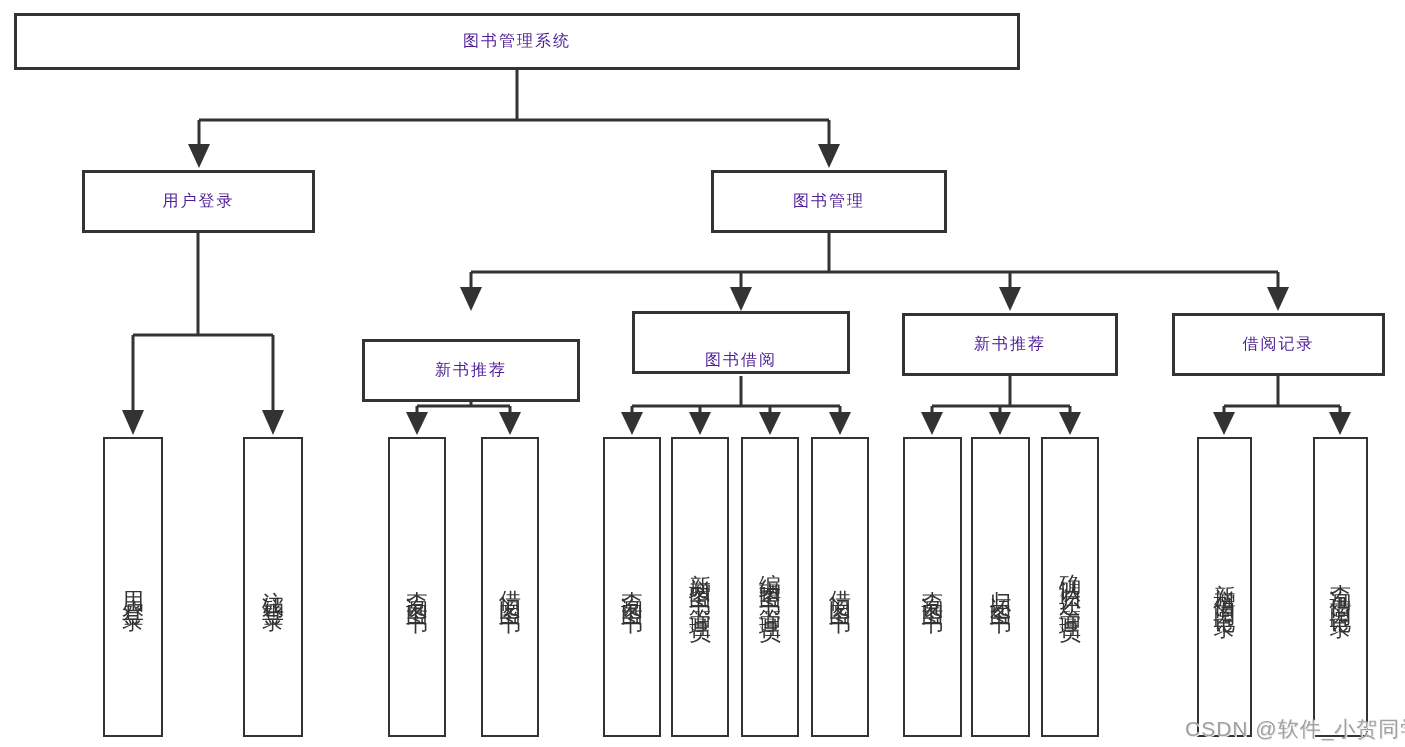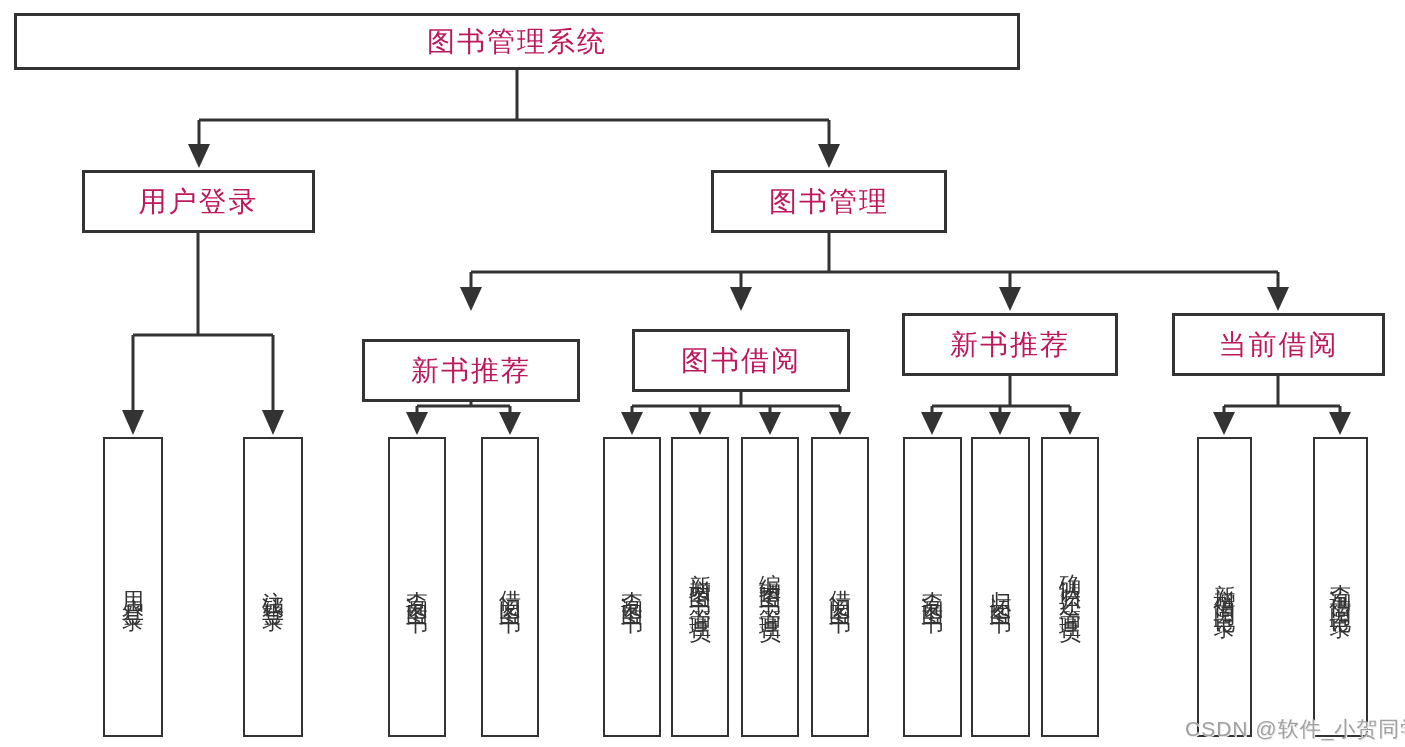--- a/index.html
+++ b/index.html
@@ -11,23 +11,23 @@
     color:#333333;
     overflow:hidden;
   }
   #wires{position:absolute;left:0;top:0;width:1405px;height:747px;}
   .node{
     position:absolute;
     background:#ffffff;
     border:3px solid #333333;
     display:flex;align-items:center;justify-content:center;
     box-sizing:border-box;
-    font-size:28px;
+    font-size:16px;
     letter-spacing:2px;
-    color:#be185d;
+    color:#4c1d95;
   }
   .leaf{
     position:absolute;
     top:437px;height:300px;
     background:#ffffff;
     border:2px solid #333333;
     display:flex;align-items:center;justify-content:center;
     box-sizing:border-box;
   }
   .vtext{
@@ -108,28 +108,28 @@
   <div class="node" style="left:82px;top:170px;width:233px;height:63px;">
     <span>用户登录</span>
   </div>
   <div class="node" style="left:711px;top:170px;width:236px;height:63px;align-items:center;">
     <span>图书管理</span>
   </div>
 
   <div class="node" style="left:362px;top:313px;width:218px;height:63px;margin-top:26px;">
     <span>新书推荐</span>
   </div>
-  <div class="node" style="left:632px;top:329px;width:218px;height:63px;">
+  <div class="node" style="left:632px;top:311px;width:218px;height:63px;align-items:flex-end;">
     <span>图书借阅</span>
   </div>
   <div class="node" style="left:902px;top:313px;width:216px;height:63px;">
     <span>新书推荐</span>
   </div>
   <div class="node" style="left:1172px;top:313px;width:213px;height:63px;">
-    <span>当前借阅</span>
+    <span>借阅记录</span>
   </div>
 
   <div class="leaf" style="left:103px;width:60px;">
     <span class="vtext">用户登录</span>
   </div>
   <div class="leaf" style="left:243px;width:60px;">
     <span class="vtext">注销登录</span>
   </div>
 
   <div class="leaf" style="left:388px;width:58px;">

